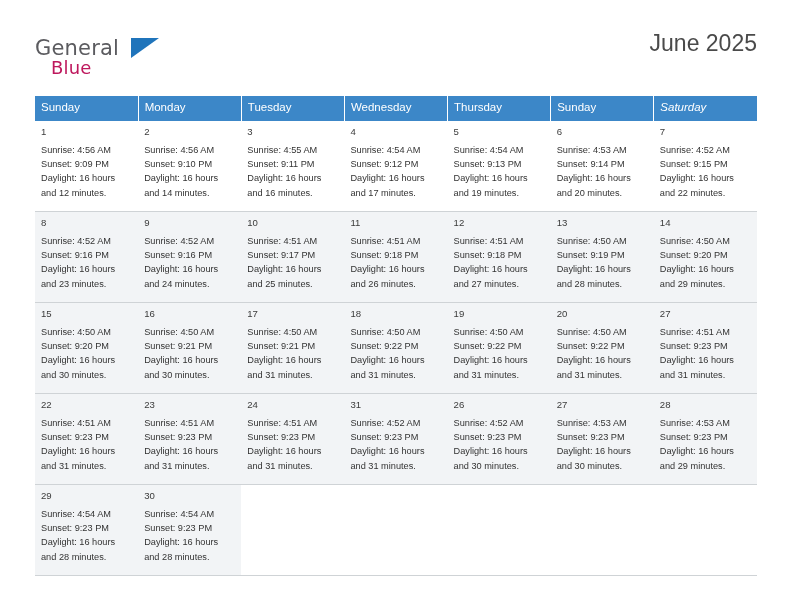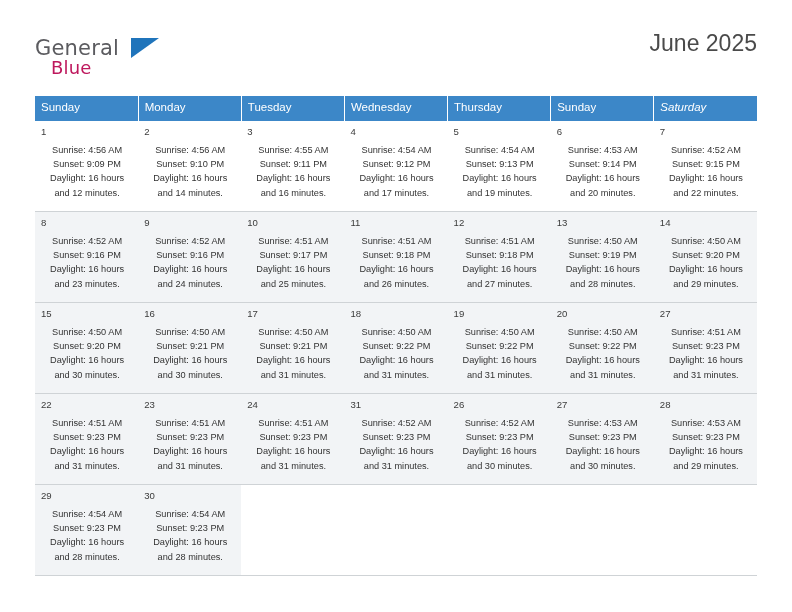--- a/index.html
+++ b/index.html
@@ -108,21 +108,20 @@
   }
   .daynum {
     font-size: 9.6px;
     color: #3b3b3b;
     display: block;
     margin-bottom: 3px;
   }
   .info {
     display: block;
     white-space: pre-line;
-    text-align: center;
   }
   td.empty {
     background: #ffffff !important;
     border-bottom: 1px solid #cfd3d6;
   }
 </style>
 </head>
 <body>
 
 <div class="page">

